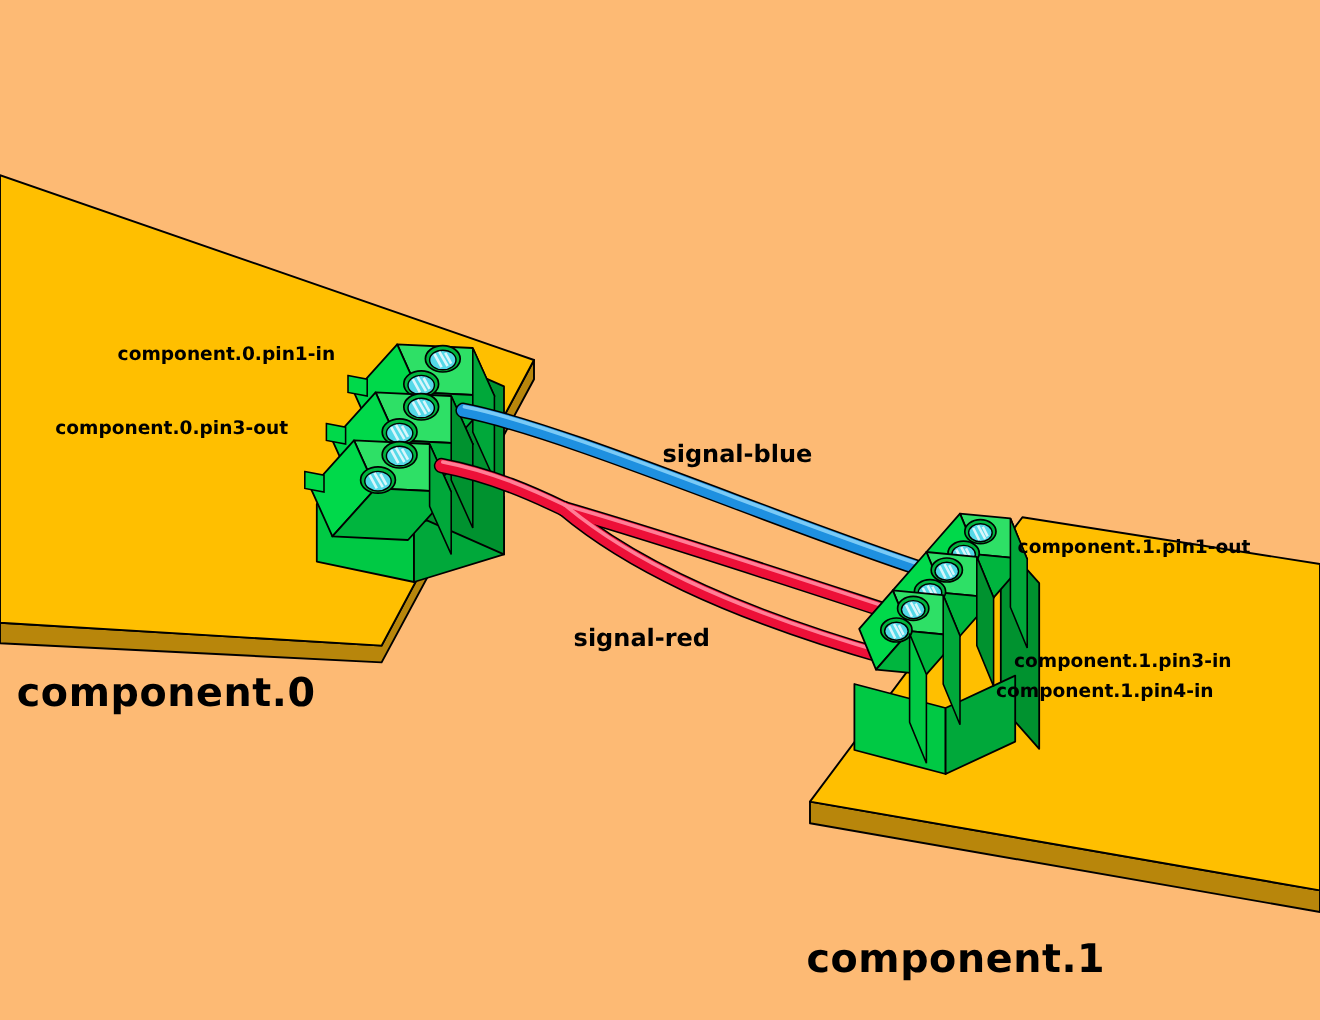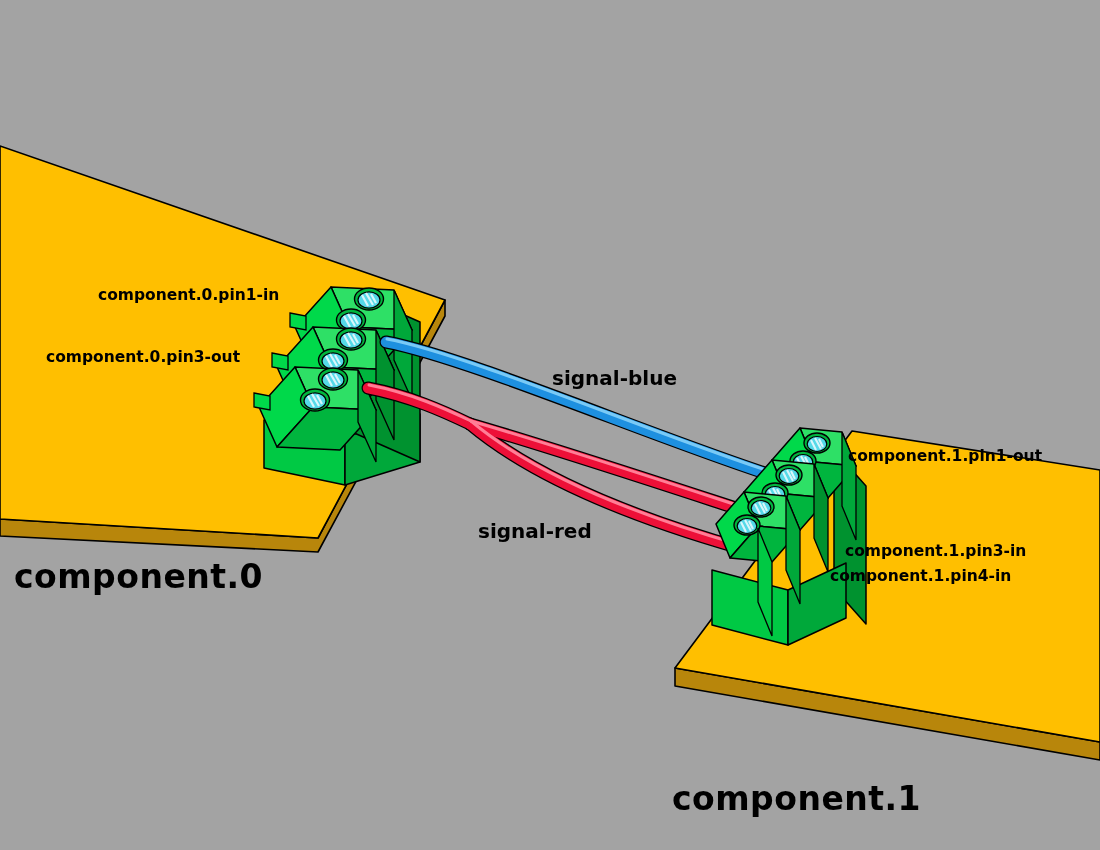--- a/index.html
+++ b/index.html
@@ -4,21 +4,21 @@
 <style>
   html, body {
     margin: 0;
     padding: 0;
     background: #ffffff;
   }
   #stage {
     position: relative;
     width: 1100px;
     height: 850px;
-    background: #a3a3a3;
+    background: #fdba74;
     overflow: hidden;
     font-family: "DejaVu Sans", "Liberation Sans", sans-serif;
   }
   #scene {
     position: absolute;
     top: 0; left: 0;
     width: 1100px;
     height: 850px;
     display: block;
   }

